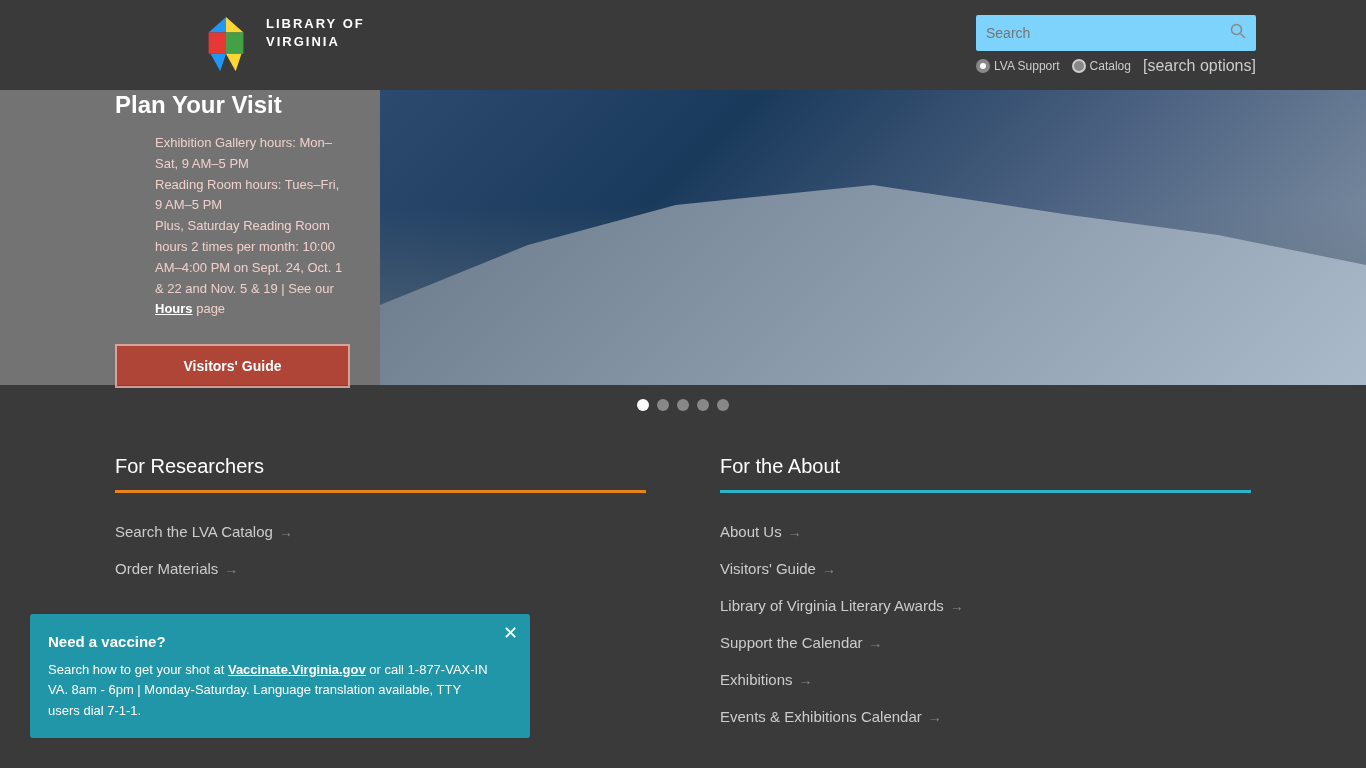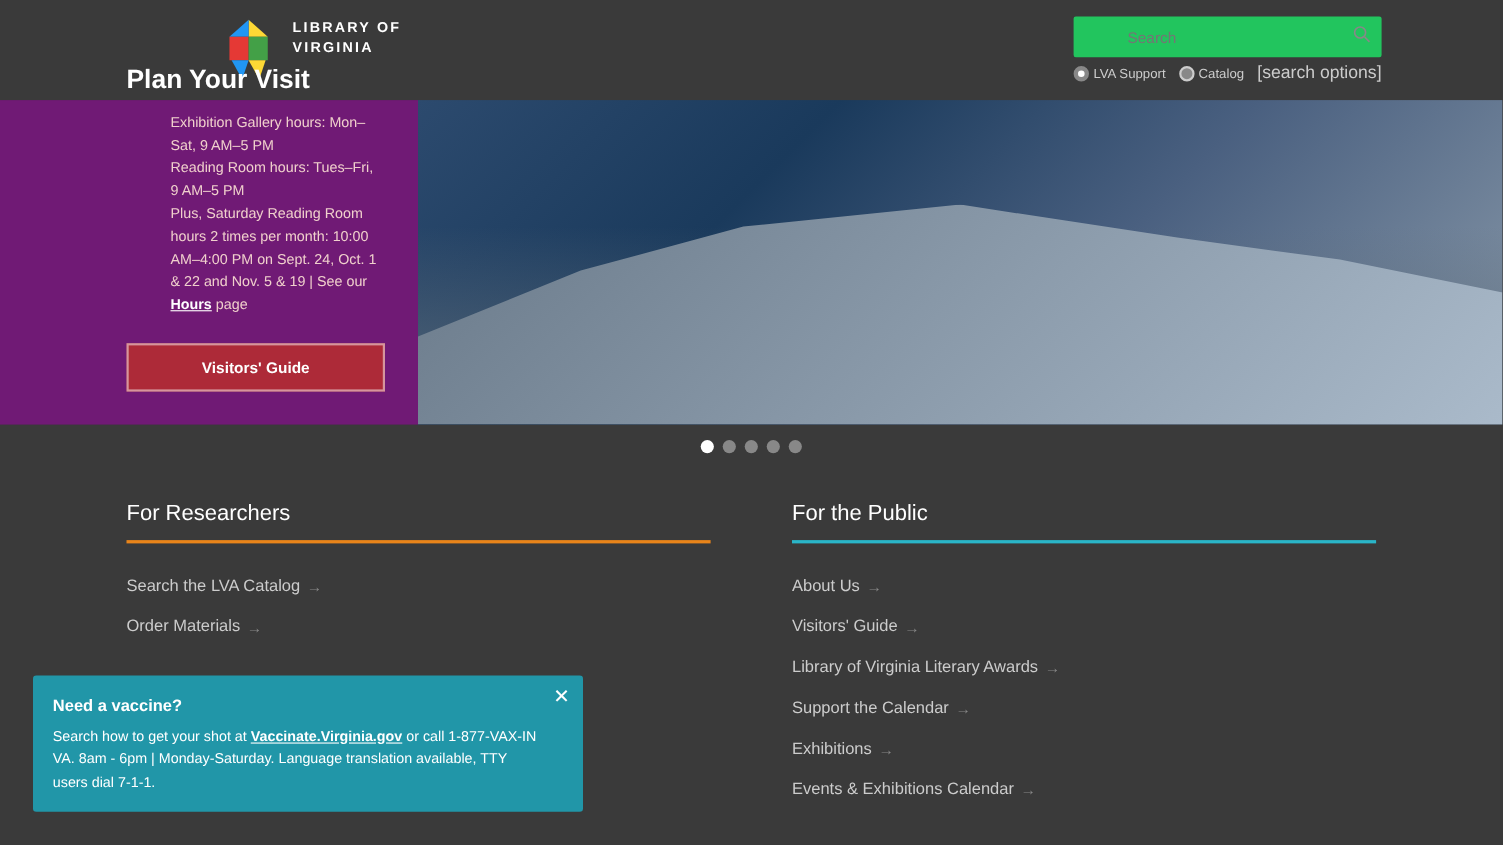--- a/index.html
+++ b/index.html
@@ -39,25 +39,24 @@
     }
     .search-area {
       display: flex;
       flex-direction: column;
       gap: 6px;
       width: 280px;
     }
     .search-bar {
       display: flex;
       align-items: center;
-      background: #22c55e;
+      background: #7dd3fc;
       border: none;
       border-radius: 2px;
       overflow: hidden;
-      padding-left: 39px;
     }
     .search-input {
       flex: 1;
       padding: 8px 10px;
       background: transparent;
       border: none;
       outline: none;
       font-size: 14px;
       color: #333;
     }
@@ -115,27 +114,27 @@
       position: relative;
       margin: 0;
     }
     .carousel-slide {
       display: flex;
       width: 100%;
       height: 295px;
       position: relative;
     }
     .slide-content {
-      background: #701a75;
+      background: #737373;
       width: 380px;
       min-height: 295px;
       padding: 34px 30px 30px 115px;
       display: flex;
       flex-direction: column;
-      justify-content: flex-end;
+      justify-content: center;
       gap: 14px;
     }
     .slide-title {
       font-size: 24px;
       font-weight: bold;
       color: #fff;
     }
     .slide-text {
       font-size: 13px;
       color: #f0d0cc;
@@ -374,21 +373,21 @@
       <span>Search the LVA Catalog</span>
       <span class="arrow">→</span>
     </a>
     <a class="nav-link" href="#">
       <span>Order Materials</span>
       <span class="arrow">→</span>
     </a>
   </div>
 
   <div class="section-right">
-    <h2 class="section-title">For the Public</h2>
+    <h2 class="section-title">For the About</h2>
     <div class="section-divider-teal"></div>
     <a class="nav-link" href="#">
       <span>About Us</span>
       <span class="arrow">→</span>
     </a>
     <a class="nav-link" href="#">
       <span>Visitors' Guide</span>
       <span class="arrow">→</span>
     </a>
     <a class="nav-link" href="#">

